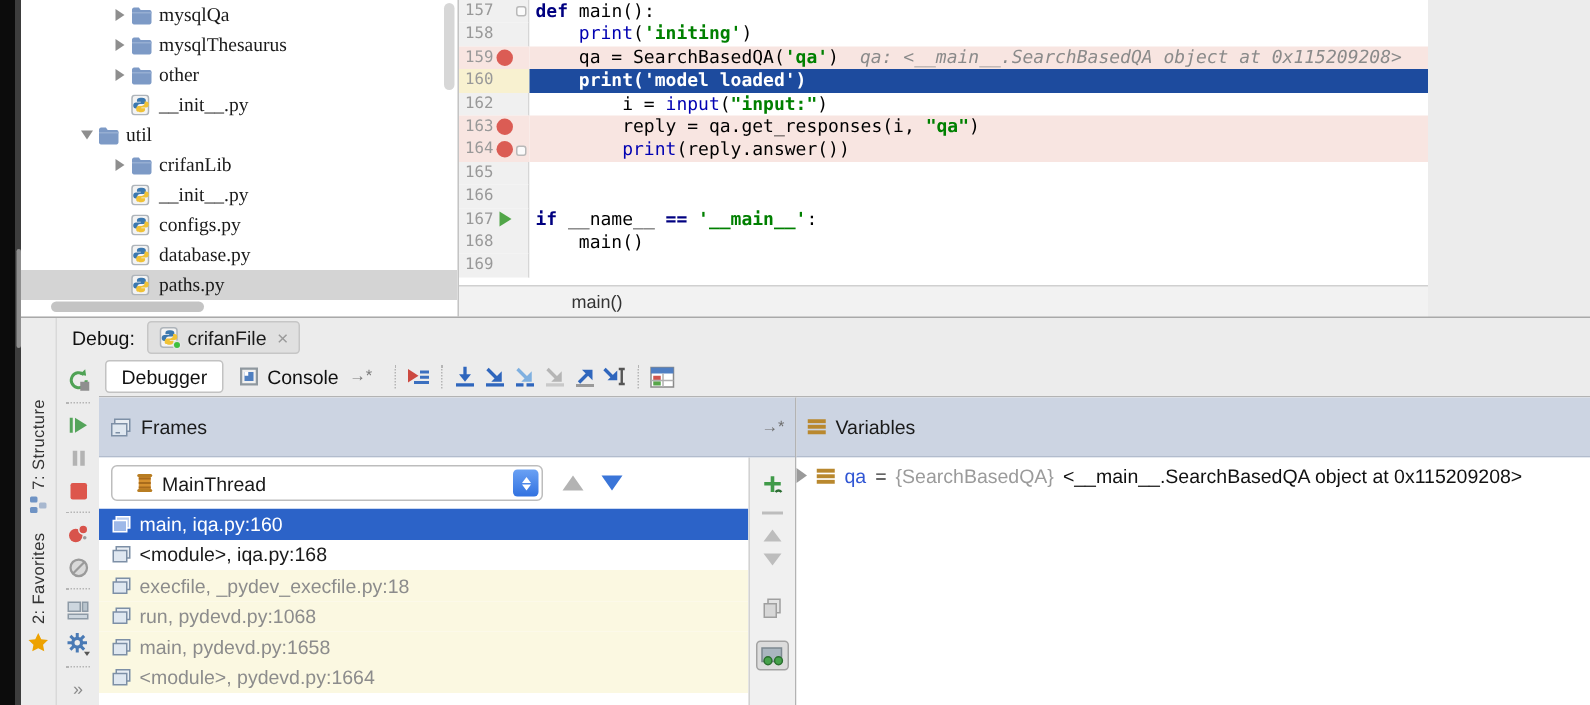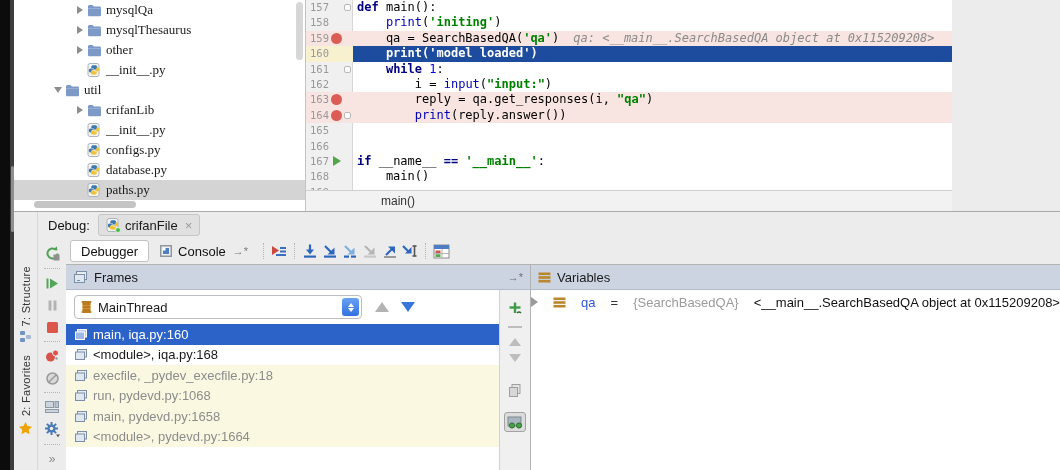--- a/index.html
+++ b/index.html
@@ -71,46 +71,46 @@
 
   .debug-content { flex:1; display:flex; flex-direction:column; min-width:0; }
   .tabstep-row { height:26px; flex:none; display:flex; align-items:center; padding-left:4px; }
   .dbg-tab { height:22px; display:flex; align-items:center; padding:0 10px; gap:5px; border-radius:3px; color:#111; }
   .dbg-tab.selected { background:#fff; border:1px solid #c2c2c2; }
   .tab-suffix { font-size:11px; color:#7a7a7a; margin-left:2px; }
 
   .panels { flex:1; display:flex; min-height:0; border-top:1px solid #b3b3b3; }
   .frames-panel { width:464px; flex:none; display:flex; flex-direction:column; background:#fff; }
   .vars-panel { flex:1; display:flex; flex-direction:column; background:#fff; border-left:1px solid #b3b3b3; min-width:0; }
-  .panel-header { height:25px; flex:none; background:#ccd4e2; border-bottom:1px solid #b2bccd; display:flex; align-items:center; padding:0 7px; gap:6px; font-size:13px; color:#1a1a1a; }
+  .panel-header { height:40px; flex:none; background:#ccd4e2; border-bottom:1px solid #b2bccd; display:flex; align-items:center; padding:0 7px; gap:6px; font-size:13px; color:#1a1a1a; }
   .ph-spacer { flex:1; }
   .pin-glyph { font-size:11px; color:#6e6e6e; }
   .frames-body { flex:1; display:flex; min-height:0; }
   .frames-left { flex:1; display:flex; flex-direction:column; min-width:0; }
   .combo-row { height:34px; flex:none; display:flex; align-items:center; padding-left:8px; background:#fff; }
-  .thread-combo { width:288px; height:24px; border:1px solid #bdbdbd; border-radius:4px; background:#fff; display:flex; align-items:center; padding-left:6px; gap:6px; position:relative; }
+  .thread-combo { width:288px; height:24px; border:1px solid #bdbdbd; border-radius:4px; background:#fff; display:flex; align-items:center; padding-left:16px; gap:6px; position:relative; }
   .combo-chev { position:absolute; right:2px; top:2px; width:17px; height:18px; border-radius:3px; background:linear-gradient(#6aa1f4,#3272e0); display:flex; flex-direction:column; align-items:center; justify-content:center; gap:1px; }
   .cc-up { width:0;height:0;border-bottom:4px solid #fff;border-left:3.5px solid transparent;border-right:3.5px solid transparent; }
   .cc-dn { width:0;height:0;border-top:4px solid #fff;border-left:3.5px solid transparent;border-right:3.5px solid transparent; }
   .frame-nav { display:flex; align-items:center; margin-left:10px; gap:6px; }
   .tri-up { width:0;height:0;border-bottom:10px solid #b3b3b3;border-left:7px solid transparent;border-right:7px solid transparent; }
   .tri-dn-blue { width:0;height:0;border-top:10px solid #3a75d8;border-left:7px solid transparent;border-right:7px solid transparent; }
   .frames-list { flex:1; overflow:hidden; }
   .frame-row { height:20.5px; display:flex; align-items:center; padding-left:8px; gap:5px; white-space:nowrap; font-size:13px; }
   .frame-row.selected { background:#2c63c8; color:#fff; }
   .frame-row.library { background:#fbf8e1; color:#8c8c8c; }
   .frames-strip { width:31px; flex:none; background:#f0f0f0; border-left:1px solid #d2d2d2; display:flex; flex-direction:column; align-items:center; padding-top:6px; }
   .frames-strip .tb-btn { margin:2px 0; }
   .strip-sep { width:14px; border-top:2px solid #bdbdbd; margin:6px 0; }
   .tri-up-sm { width:0;height:0;border-bottom:8px solid #bdbdbd;border-left:6px solid transparent;border-right:6px solid transparent; margin:4px 0; }
   .tri-dn-sm { width:0;height:0;border-top:8px solid #bdbdbd;border-left:6px solid transparent;border-right:6px solid transparent; margin:4px 0; }
   .toggle-pressed { width:22px; height:20px; border:1px solid #a3a3a3; border-radius:3px; background:#dcdcdc; display:flex; align-items:center; justify-content:center; margin-top:10px; }
 
   .vars-body { flex:1; background:#fff; }
-  .var-row { height:24px; display:flex; align-items:center; padding-left:0; gap:6px; white-space:nowrap;justify-content:space-between; }
+  .var-row { height:24px; display:flex; align-items:center; padding-left:0; gap:6px; white-space:nowrap; }
   .var-expand { width:0;height:0;border-left:7px solid #9a9a9a;border-top:5px solid transparent;border-bottom:5px solid transparent; }
   .var-name { color:#3056d4; }
   .var-eq { color:#333; }
   .var-type { color:#9b9b9b; }
   .var-value { color:#111; }
 
   svg { display:block; }
   .py-badge { position:relative; }
   .run-dot { position:absolute; right:-1px; bottom:-1px; width:6px; height:6px; border-radius:50%; background:#3fbf3f; border:1px solid #e6e6e6; }
 </style>
@@ -276,30 +276,20 @@
             </div>
             <div class="code"><span class="c-p">    qa = SearchBasedQA(</span><span class="c-s">'qa'</span><span class="c-p">)</span><span class="c-hint">qa: &lt;__main__.SearchBasedQA object at 0x115209208&gt;</span></div>
           </div>
           <div class="ed-line current">
             <div class="gut">
               <span class="lnum">160</span>
               <span class="gslot"></span>
               <span class="fslot"></span>
             </div>
             <div class="code"><span class="c-w">    print(</span><span class="c-wb">'model loaded'</span><span class="c-w">)</span></div>
-          </div>
-          <div class="ed-line normal">
-            <div class="gut">
-              <span class="lnum">161</span>
-              <span class="gslot"></span>
-              <span class="fslot">
-                <span class="fold-box"></span>
-              </span>
-            </div>
-            <div class="code"><span class="c-p">    </span><span class="c-kw">while </span><span class="c-n">1</span><span class="c-p">:</span></div>
           </div>
           <div class="ed-line normal">
             <div class="gut">
               <span class="lnum">162</span>
               <span class="gslot"></span>
               <span class="fslot"></span>
             </div>
             <div class="code"><span class="c-p">        i = </span><span class="c-bi">input</span><span class="c-p">(</span><span class="c-s">"input:"</span><span class="c-p">)</span></div>
           </div>
           <div class="ed-line breakpoint">

